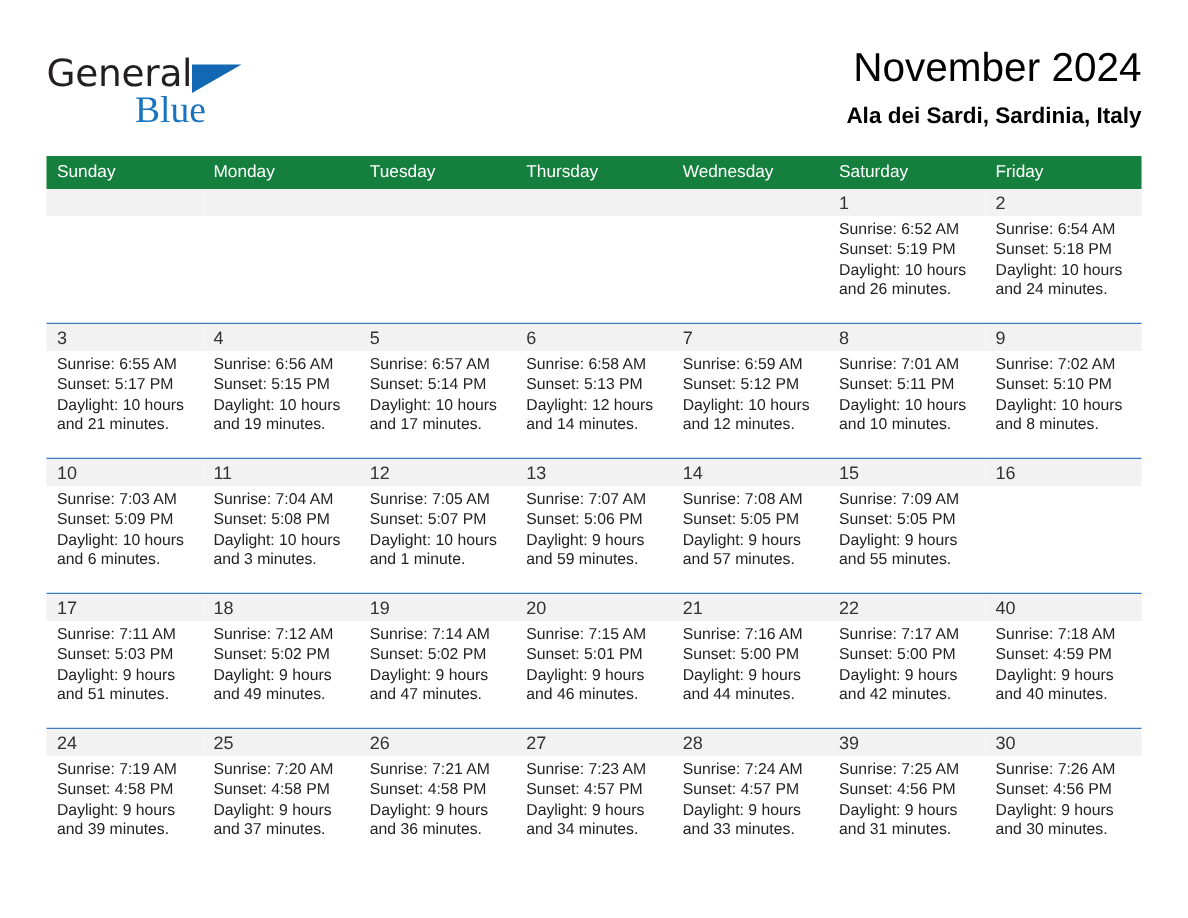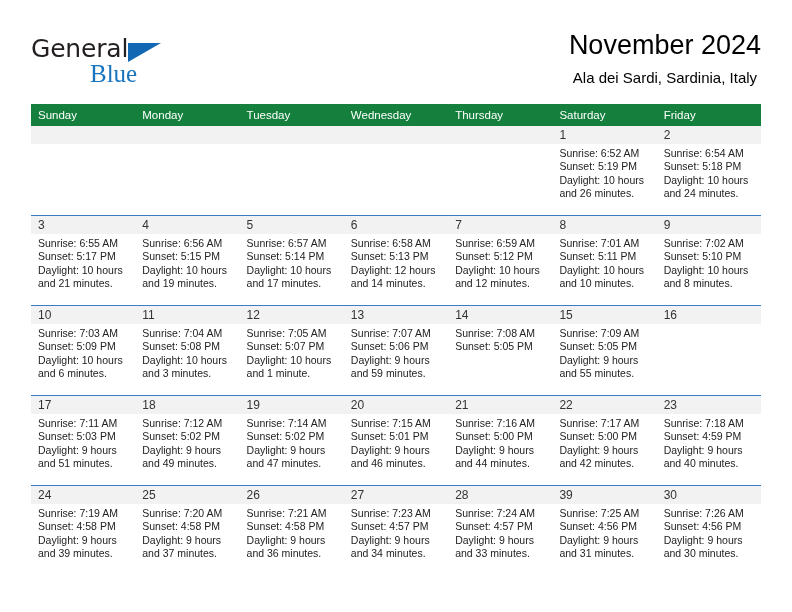--- a/index.html
+++ b/index.html
@@ -77,21 +77,21 @@
     line-height: 34px;
     white-space: nowrap;
     font-weight: 400;
   }
   .cal-subtitle {
     font-size: 15px;
     color: #000000;
     line-height: 22px;
     margin-top: 5px;
     white-space: nowrap;
-    font-weight: 400;
+    font-weight: 700;
     text-align: center;
   }
 
   
   .calendar {
     position: absolute;
     left: 31px;
     top: 104px;
     width: 730px;
   }
@@ -165,22 +165,22 @@
       <div class="cal-title">November 2024</div>
       <div class="cal-subtitle">Ala dei Sardi, Sardinia, Italy</div>
     </div>
   </div>
 
   <div class="calendar">
     <div class="weekdays">
         <div class="weekday">Sunday</div>
         <div class="weekday">Monday</div>
         <div class="weekday">Tuesday</div>
+        <div class="weekday">Thursday</div>
         <div class="weekday">Wednesday</div>
-        <div class="weekday">Thursday</div>
         <div class="weekday">Saturday</div>
         <div class="weekday">Friday</div>
       </div>
     <div class="weeks">
         <div class="week">
           <div class="day empty">
             <span class="daynum"></span>
           </div>
           <div class="day empty">
             <span class="daynum"></span>
@@ -300,20 +300,21 @@
               <div>Sunrise: 7:07 AM</div>
               <div>Sunset: 5:06 PM</div>
               <div class="daylight">Daylight: 9 hours and 59 minutes.</div>
             </div>
           </div>
           <div class="day">
             <span class="daynum">14</span>
             <div class="info">
               <div>Sunrise: 7:08 AM</div>
               <div>Sunset: 5:05 PM</div>
+              <div class="daylight">Daylight: 9 hours and 57 minutes.</div>
             </div>
           </div>
           <div class="day">
             <span class="daynum">15</span>
             <div class="info">
               <div>Sunrise: 7:09 AM</div>
               <div>Sunset: 5:05 PM</div>
               <div class="daylight">Daylight: 9 hours and 55 minutes.</div>
             </div>
           </div>
@@ -364,21 +365,21 @@
           </div>
           <div class="day">
             <span class="daynum">22</span>
             <div class="info">
               <div>Sunrise: 7:17 AM</div>
               <div>Sunset: 5:00 PM</div>
               <div class="daylight">Daylight: 9 hours and 42 minutes.</div>
             </div>
           </div>
           <div class="day">
-            <span class="daynum">23</span>
+            <span class="daynum">40</span>
             <div class="info">
               <div>Sunrise: 7:18 AM</div>
               <div>Sunset: 4:59 PM</div>
               <div class="daylight">Daylight: 9 hours and 40 minutes.</div>
             </div>
           </div>
         </div>
         <div class="week">
           <div class="day">
             <span class="daynum">24</span>

